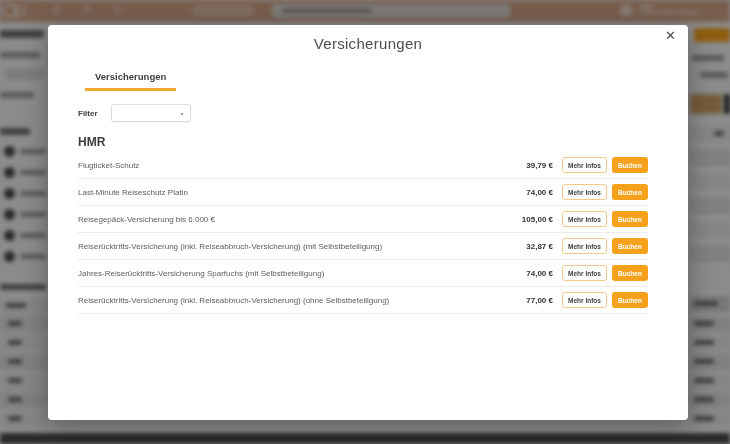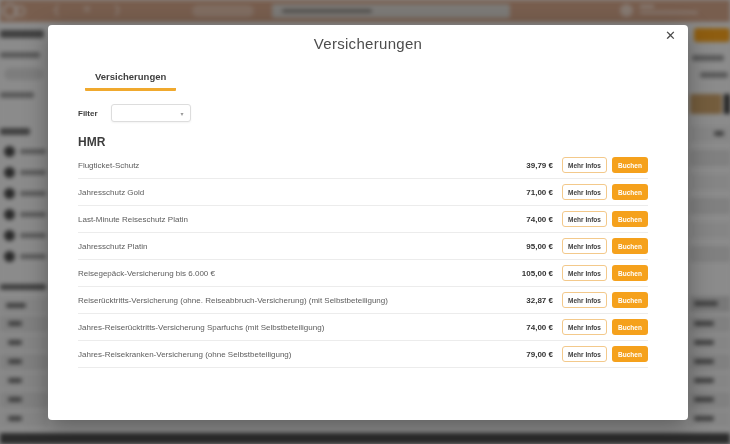--- a/index.html
+++ b/index.html
@@ -170,70 +170,58 @@
   <div>
     <div class="section-title">HMR</div>
     <div>
   <div class="insurance-row">
     <span class="row-label">Flugticket-Schutz</span>
     <span class="row-price">39,79 €</span>
     <button class="btn-outline">Mehr Infos</button>
     <button class="btn-solid">Buchen</button>
   </div>
 
-  <div class="insurance-row">
-    <span class="row-label">Jahresschutz Gold</span>
-    <span class="row-price">71,00 €</span>
-    <button class="btn-outline">Mehr Infos</button>
-    <button class="btn-solid">Buchen</button>
-  </div>
 
   <div class="insurance-row">
     <span class="row-label">Last-Minute Reiseschutz Platin</span>
     <span class="row-price">74,00 €</span>
     <button class="btn-outline">Mehr Infos</button>
     <button class="btn-solid">Buchen</button>
   </div>
 
-  <div class="insurance-row">
-    <span class="row-label">Jahresschutz Platin</span>
-    <span class="row-price">95,00 €</span>
-    <button class="btn-outline">Mehr Infos</button>
-    <button class="btn-solid">Buchen</button>
-  </div>
 
   <div class="insurance-row">
     <span class="row-label">Reisegepäck-Versicherung bis 6.000 €</span>
     <span class="row-price">105,00 €</span>
     <button class="btn-outline">Mehr Infos</button>
     <button class="btn-solid">Buchen</button>
   </div>
 </div>
   </div>
 
   <div>
     <div>
   <div class="insurance-row">
-    <span class="row-label">Reiserücktritts-Versicherung (ohne. Reiseabbruch-Versicherung) (mit Selbstbeteiligung)</span>
+    <span class="row-label">Reiserücktritts-Versicherung (inkl. Reiseabbruch-Versicherung) (mit Selbstbeteiligung)</span>
     <span class="row-price">32,87 €</span>
     <button class="btn-outline">Mehr Infos</button>
     <button class="btn-solid">Buchen</button>
   </div>
 
   <div class="insurance-row">
     <span class="row-label">Jahres-Reiserücktritts-Versicherung Sparfuchs (mit Selbstbeteiligung)</span>
     <span class="row-price">74,00 €</span>
     <button class="btn-outline">Mehr Infos</button>
     <button class="btn-solid">Buchen</button>
   </div>
 
-
-  <div class="insurance-row">
-    <span class="row-label">Jahres-Reisekranken-Versicherung (ohne Selbstbeteiligung)</span>
-    <span class="row-price">79,00 €</span>
-    <button class="btn-outline">Mehr Infos</button>
-    <button class="btn-solid">Buchen</button>
-  </div>
+  <div class="insurance-row">
+    <span class="row-label">Reiserücktritts-Versicherung (inkl. Reiseabbruch-Versicherung) (ohne Selbstbeteiligung)</span>
+    <span class="row-price">77,00 €</span>
+    <button class="btn-outline">Mehr Infos</button>
+    <button class="btn-solid">Buchen</button>
+  </div>
+
 </div>
   </div>
 
 </div>
 </div>
 
 </body></html>

